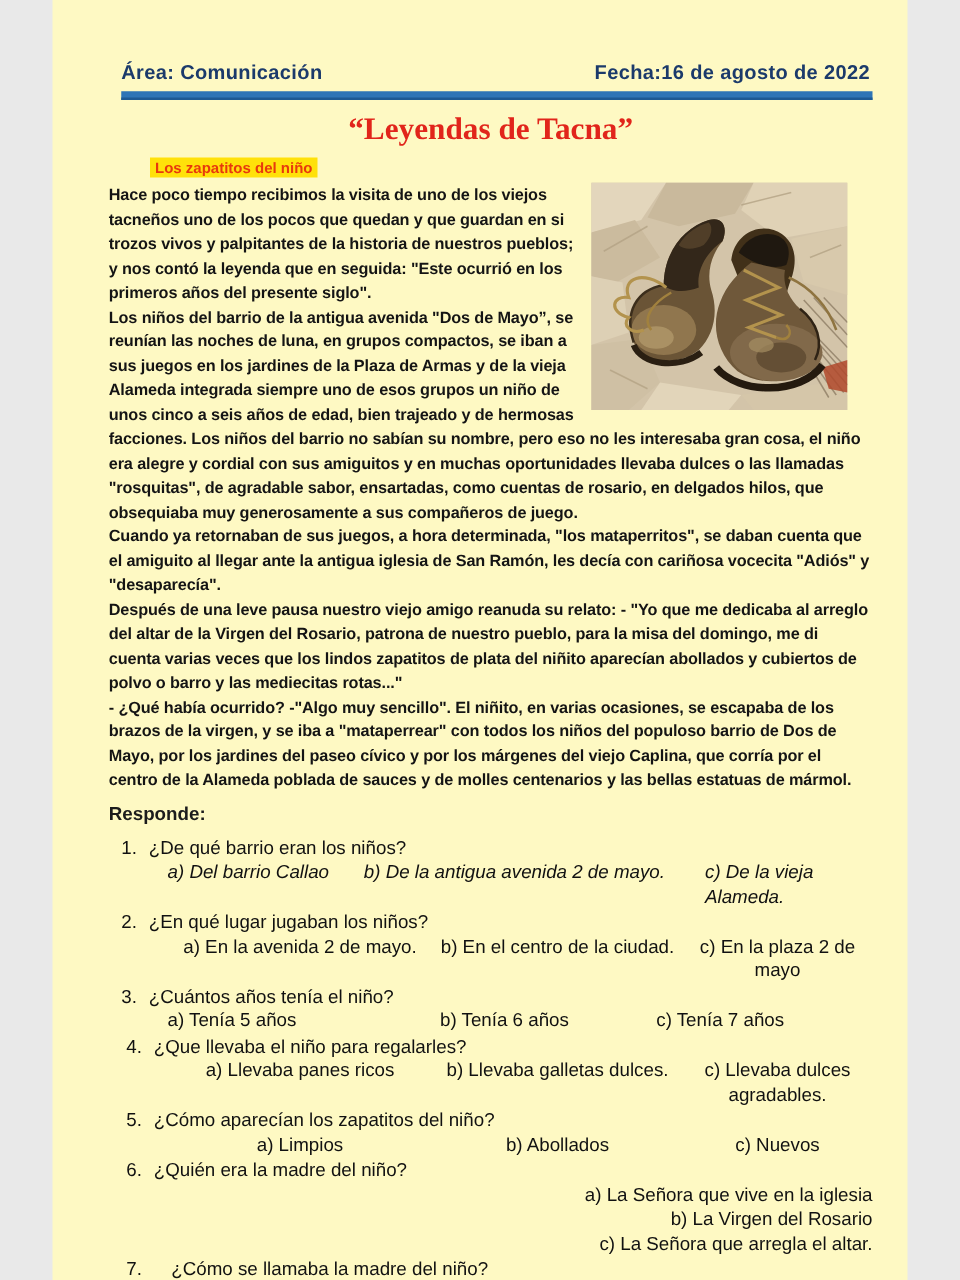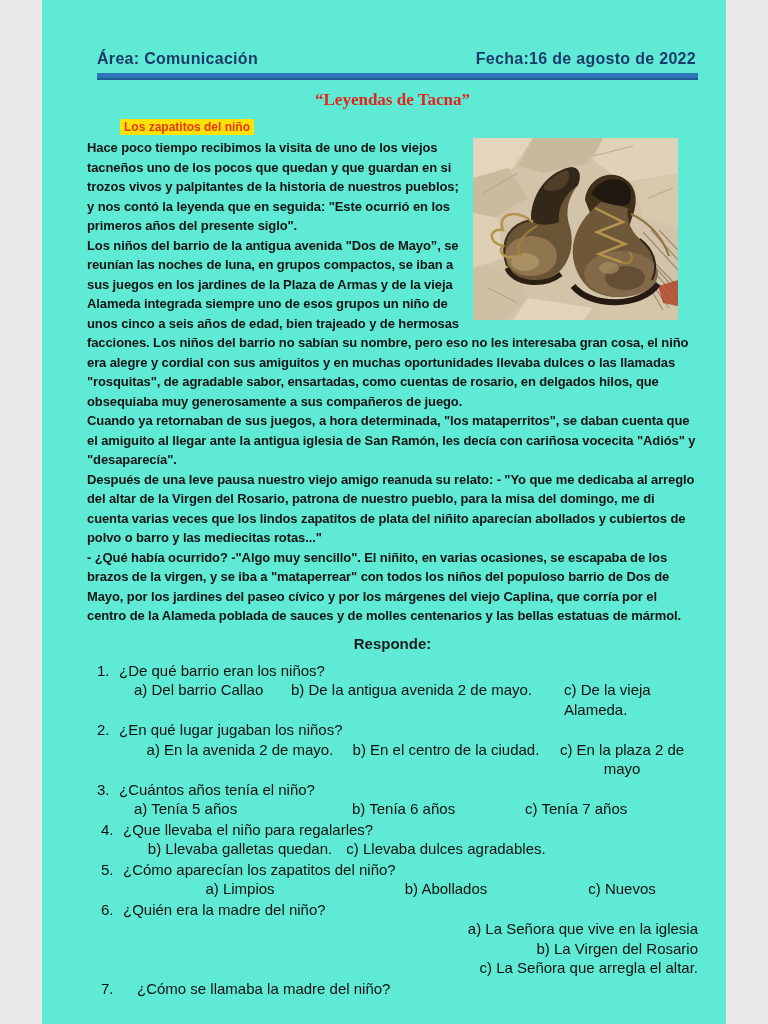--- a/index.html
+++ b/index.html
@@ -1,51 +1,51 @@
 <!DOCTYPE html>
 <html><head>
 <meta charset="utf-8">
 <style>
   html,body{margin:0;padding:0;background:#e9e9e9;}
   .page{
-    width:684px;height:1024px;background:#5eead4;position:relative;
+    width:684px;height:1024px;background:#fef9c3;position:relative;
     overflow:hidden;font-family:"Liberation Sans",sans-serif;color:#1c1c1c;
     box-sizing:border-box;margin:0 auto;
   }
   .inner{padding:50px 28px 0 45px;}
   
   .hdr{display:flex;justify-content:space-between;align-items:baseline;
        margin-left:10px;margin-right:2px;
        font-weight:700;font-size:16px;color:#1b3a6b;letter-spacing:.3px;}
   .rule{height:5px;background:#2e75b6;border-bottom:2px solid #1d5a94;
         margin:5px 0 0 10px;}
   
   .title{text-align:center;margin-top:10px;
          font-family:"Liberation Serif",serif;font-weight:700;
-         font-size:17px;color:#e1251b;}
+         font-size:25px;color:#e1251b;}
   
   .subwrap{margin:7px 0 2px 33px;}
   .subtitle{display:inline-block;background:#ffe10a;color:#e8380d;
             font-weight:700;font-size:12px;padding:1px 4px;}
   
   .story{margin-top:3px;font-weight:700;font-size:13px;line-height:19.5px;
          letter-spacing:-.1px;color:#141414;}
   .story p{margin:0;}
   .painting{float:right;width:205px;height:182px;margin:0 20px 8px 12px;}
   .painting svg{display:block;width:205px;height:182px;}
   
-  .respond{margin-top:9px;font-weight:700;font-size:15px;margin-bottom:9px;text-align:center;}
+  .respond{margin-top:9px;font-weight:700;font-size:15px;margin-bottom:9px;}
   .questions{font-weight:400;font-size:15px;line-height:19.5px;color:#111;}
   .q{margin-top:1px;}
   .q-line{display:flex;padding-left:10px;}
   .q-num{width:22px;flex:0 0 22px;}
   .q-num.wide{width:36px;flex:0 0 36px;}
   .q-line.ind{padding-left:14px;}
   .opts{padding-left:47px;}
-  .cols-a{display:grid;grid-template-columns:157px 273px 1fr;}
+  .cols-a{display:grid;grid-template-columns:157px 273px 1fr;font-style:italic;}
   .cols-b{display:grid;grid-template-columns:212px 200px 1fr;text-align:center;}
   .cols-c{display:grid;grid-template-columns:218px 173px 1fr;}
   .stack div{display:block;text-align:right;}
 </style>
 </head>
 <body>
 
 <div class="page">
   <div class="inner">
 
@@ -159,21 +159,22 @@
           <span>c) Tenía 7 años</span>
         </div>
       </div>
 
       <div class="q">
         <div class="q-line ind">
           <span class="q-num">4.</span>
           <span class="q-text">¿Que llevaba el niño para regalarles?</span>
         </div>
         <div class="opts cols-b">
-          <span>b) Llevaba galletas quedan.</span>
+          <span>a) Llevaba panes ricos</span>
+          <span>b) Llevaba galletas dulces.</span>
           <span>c) Llevaba dulces agradables.</span>
         </div>
       </div>
 
       <div class="q">
         <div class="q-line ind">
           <span class="q-num">5.</span>
           <span class="q-text">¿Cómo aparecían los zapatitos del niño?</span>
         </div>
         <div class="opts cols-b">

